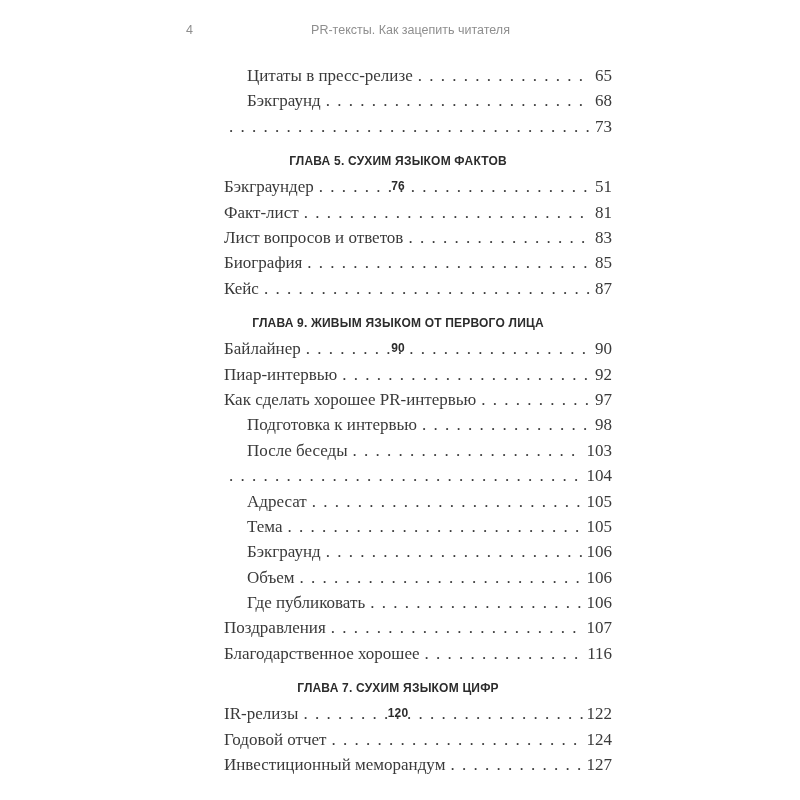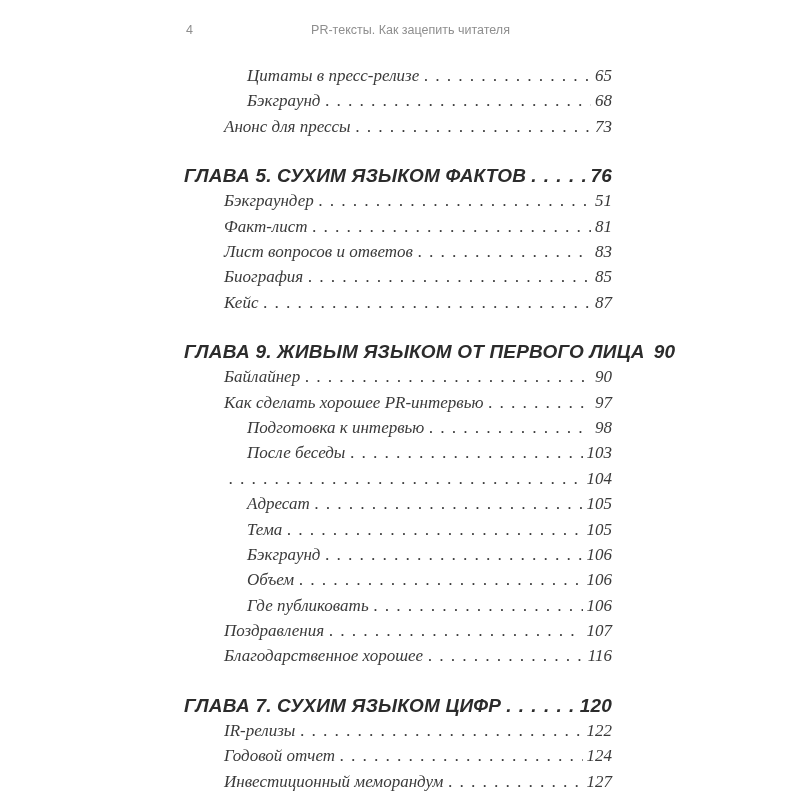--- a/index.html
+++ b/index.html
@@ -18,31 +18,31 @@
   
   .toc {
     position: absolute; top: 63px; left: 184px; right: 188px;
   }
   .row {
     display: flex; align-items: center;
     height: 25.35px;
     font-size: 17px; line-height: 25.35px;
     color: #3a3a3a;
     white-space: nowrap;
-    font-style: italic;
   }
   .row.level-1 { padding-left: 40px; }
   .row.level-2 { padding-left: 63px; }
   .row.chapter {
     font-family: "Liberation Sans", sans-serif;
     font-weight: 700;
-    font-size: 19px;
+    font-size: 12px;
     letter-spacing: 0.2px;
     color: #2c2c2c;
-    margin-top: 24px;
+    margin-top: 10px;
+    flex-direction: column;
   }
   .label { flex: 0 0 auto; }
   .dots {
     flex: 1 1 auto;
     overflow: hidden;
     white-space: nowrap;
     margin: 0 4px 0 5px;
   }
   .dots::after {
     content: ". . . . . . . . . . . . . . . . . . . . . . . . . . . . . . . . . . . . . . . . . . . . . . . . . . . . . . . . . . . . . . . . . . . . . . . .";
@@ -66,21 +66,20 @@
     <span class="pg">65</span>
   </div>
 
   <div class="row level-2">
     <span class="label">Бэкграунд</span>
     <span class="dots"></span>
     <span class="pg">68</span>
   </div>
 
   <div class="row level-1">
-    <span class="label">Анонс для прессы</span>
     <span class="dots"></span>
     <span class="pg">73</span>
   </div>
 
   <div class="row level-0 chapter">
     <span class="label">ГЛАВА 5. СУХИМ ЯЗЫКОМ ФАКТОВ</span>
     <span class="dots"></span>
     <span class="pg">76</span>
   </div>
 
@@ -119,20 +118,25 @@
     <span class="dots"></span>
     <span class="pg">90</span>
   </div>
 
   <div class="row level-1">
     <span class="label">Байлайнер</span>
     <span class="dots"></span>
     <span class="pg">90</span>
   </div>
 
+  <div class="row level-1">
+    <span class="label">Пиар-интервью</span>
+    <span class="dots"></span>
+    <span class="pg">92</span>
+  </div>
 
   <div class="row level-1">
     <span class="label">Как сделать хорошее PR-интервью</span>
     <span class="dots"></span>
     <span class="pg">97</span>
   </div>
 
   <div class="row level-2">
     <span class="label">Подготовка к интервью</span>
     <span class="dots"></span>

